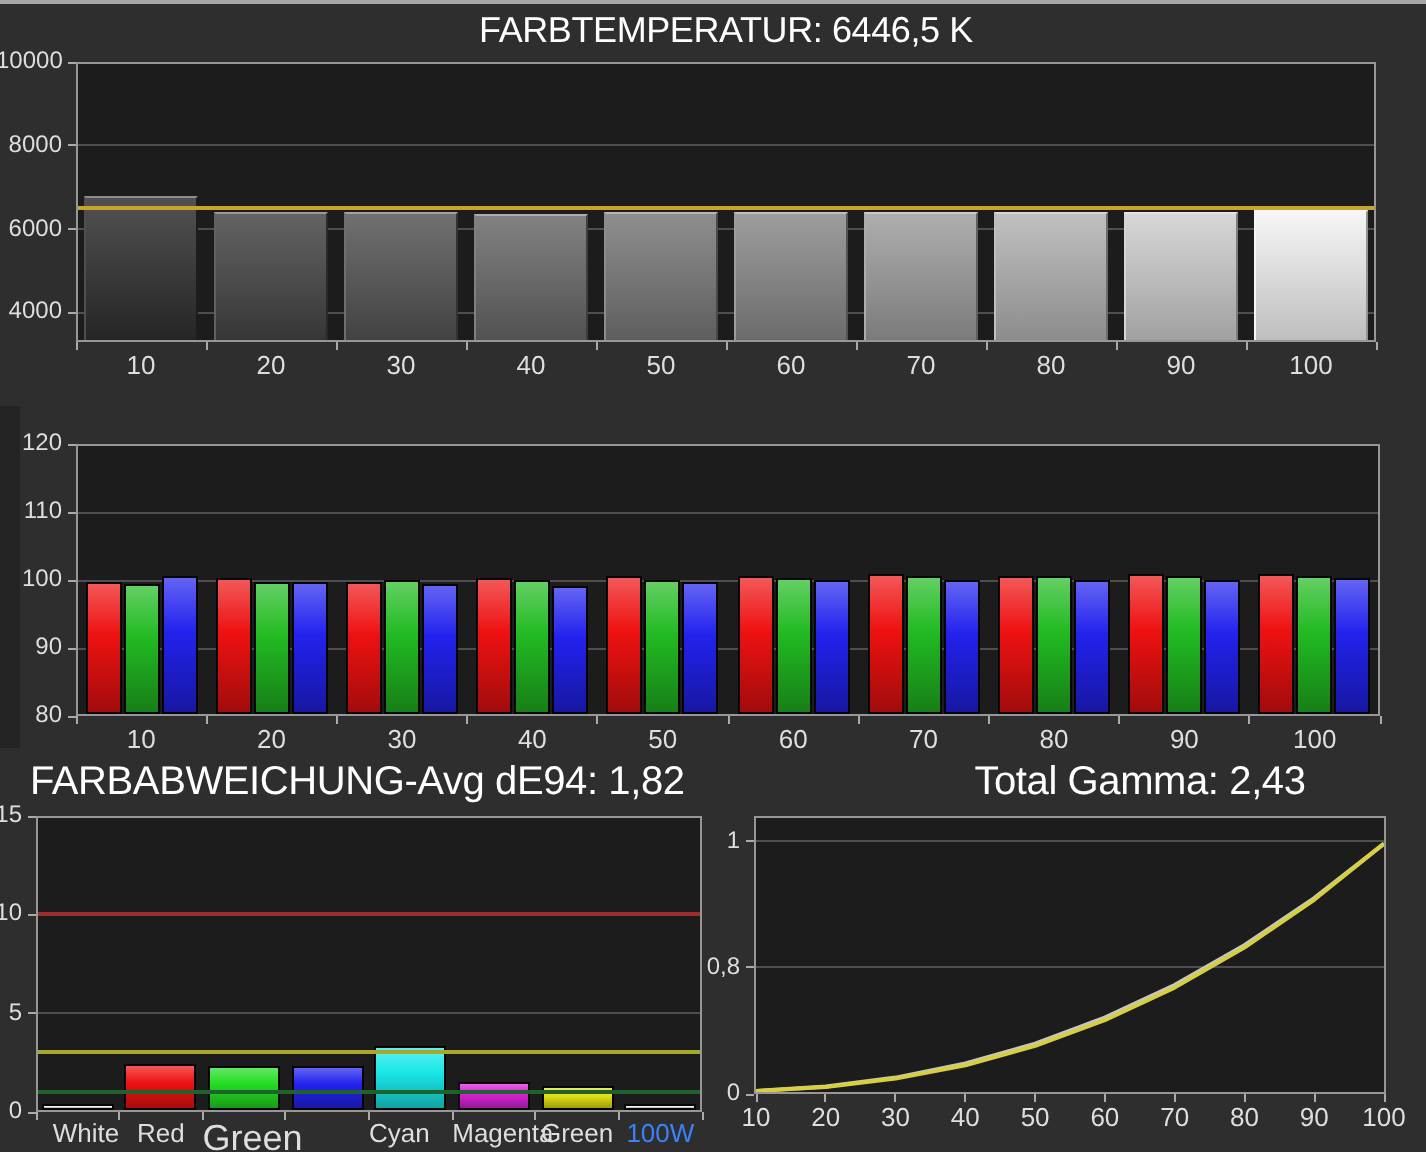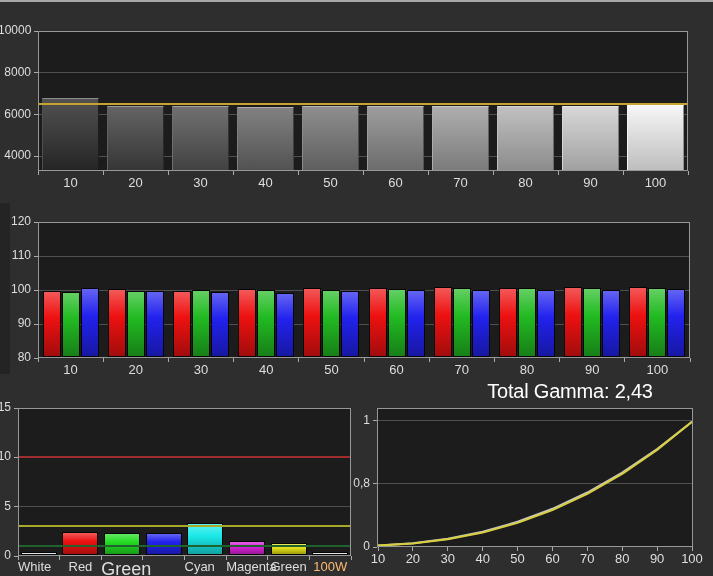--- a/index.html
+++ b/index.html
@@ -19,20 +19,26 @@
   .top-edge{left:0;top:0;width:713px;height:2px;background:#a8a8a8;}
   .side-strip{left:0;top:203px;width:10px;height:171px;background:#242424;}
 </style>
 </head>
 <body>
 
 <div id="screen">
   <div class="top-edge"></div>
   <div class="side-strip"></div>
 
+  <div class="chart-title ct-title">
+    <span>FARBTEMPERATUR: 6446,5 K</span>
+  </div>
+  <div class="chart-title de-title">
+    <span>FARBABWEICHUNG-Avg dE94: 1,82</span>
+  </div>
   <div class="chart-title ga-title">
     <span>Total Gamma: 2,43</span>
   </div>
 <div style="left: 38px; top: 31px; width: 650px; height: 140px; background: rgb(28, 28, 28); border: 1px solid rgb(151, 151, 151); z-index: 0;"></div>
     <div style="left: 39px; top: 155.873px; width: 648px; height: 1px; background: rgb(79, 79, 79); z-index: 1;"></div>
     <div style="left: 34px; top: 155.873px; width: 4px; height: 1px; background: rgb(170, 170, 170);"></div>
     <div style="left: -2px; top: 148.373px; width: 33px; text-align: right; font-size: 12px; color: rgb(222, 222, 222);">4000</div>
     <div style="left: 39px; top: 114.082px; width: 648px; height: 1px; background: rgb(79, 79, 79); z-index: 1;"></div>
     <div style="left: 34px; top: 114.082px; width: 4px; height: 1px; background: rgb(170, 170, 170);"></div>
     <div style="left: -2px; top: 106.582px; width: 33px; text-align: right; font-size: 12px; color: rgb(222, 222, 222);">6000</div>
@@ -154,35 +160,35 @@
     <div style="left: 104.062px; top: 532.813px; width: 36px; height: 22.1867px; background: linear-gradient(rgb(100, 231, 100) 0%, rgb(34, 221, 34) 40%, rgb(24, 155, 24) 100%); border: 1px solid rgb(5, 5, 5); z-index: 2;"></div>
     <div style="left: 145.688px; top: 533.307px; width: 36px; height: 21.6933px; background: linear-gradient(rgb(100, 100, 243) 0%, rgb(34, 34, 238) 40%, rgb(24, 24, 167) 100%); border: 1px solid rgb(5, 5, 5); z-index: 2;"></div>
     <div style="left: 187.312px; top: 523.44px; width: 36px; height: 31.56px; background: linear-gradient(rgb(95, 239, 239) 0%, rgb(26, 232, 232) 40%, rgb(18, 162, 162) 100%); border: 1px solid rgb(5, 5, 5); z-index: 2;"></div>
     <div style="left: 228.938px; top: 540.707px; width: 36px; height: 14.2933px; background: linear-gradient(rgb(228, 100, 228) 0%, rgb(217, 34, 217) 40%, rgb(152, 24, 152) 100%); border: 1px solid rgb(5, 5, 5); z-index: 2;"></div>
     <div style="left: 270.562px; top: 542.68px; width: 36px; height: 12.32px; background: linear-gradient(rgb(233, 233, 91) 0%, rgb(224, 224, 20) 40%, rgb(157, 157, 14) 100%); border: 1px solid rgb(5, 5, 5); z-index: 2;"></div>
     <div style="left: 312.188px; top: 551.56px; width: 36px; height: 3.44px; background: linear-gradient(rgb(245, 245, 245) 0%, rgb(240, 240, 240) 40%, rgb(168, 168, 168) 100%); border: 1px solid rgb(5, 5, 5); z-index: 2;"></div>
     <div style="left: 19px; top: 456.333px; width: 331px; height: 2px; background: rgb(158, 45, 45); z-index: 3;"></div>
     <div style="left: 19px; top: 525.4px; width: 331px; height: 2px; background: rgb(168, 168, 42); z-index: 3;"></div>
     <div style="left: 19px; top: 545.133px; width: 331px; height: 2px; background: rgb(32, 98, 46); z-index: 3;"></div>
     <div style="left: 17.5px; top: 556px; width: 1px; height: 4px; background: rgb(170, 170, 170);"></div>
-    <div style="left: 18px; top: 559px; width: 41.625px; text-align: left; font-size: 13px; color: rgb(222, 222, 222); white-space: nowrap;">White</div>
+    <div style="left: 18px; top: 559px; width: 41.625px; text-align: right; font-size: 13px; color: rgb(222, 222, 222); white-space: nowrap;">White</div>
     <div style="left: 59.125px; top: 556px; width: 1px; height: 4px; background: rgb(170, 170, 170);"></div>
     <div style="left: 59.625px; top: 559px; width: 41.625px; text-align: center; font-size: 13px; color: rgb(222, 222, 222); white-space: nowrap;">Red</div>
     <div style="left: 100.75px; top: 556px; width: 1px; height: 4px; background: rgb(170, 170, 170);"></div>
     <div style="left: 101.25px; top: 559px; width: 41.625px; text-align: center; font-size: 18px; color: rgb(222, 222, 222); white-space: nowrap;">Green</div>
     <div style="left: 142.375px; top: 556px; width: 1px; height: 4px; background: rgb(170, 170, 170);"></div>
     <div style="left: 142.875px; top: 559px; width: 41.625px; text-align: center; font-size: 13px; color: rgb(222, 222, 222); white-space: nowrap; margin-top: 31px;">Blue</div>
     <div style="left: 184px; top: 556px; width: 1px; height: 4px; background: rgb(170, 170, 170);"></div>
     <div style="left: 184.5px; top: 559px; width: 41.625px; text-align: left; font-size: 13px; color: rgb(222, 222, 222); white-space: nowrap;">Cyan</div>
     <div style="left: 225.625px; top: 556px; width: 1px; height: 4px; background: rgb(170, 170, 170);"></div>
     <div style="left: 226.125px; top: 559px; width: 41.625px; text-align: center; font-size: 13px; color: rgb(222, 222, 222); white-space: nowrap;">Magenta</div>
     <div style="left: 267.25px; top: 556px; width: 1px; height: 4px; background: rgb(170, 170, 170);"></div>
     <div style="left: 267.75px; top: 559px; width: 41.625px; text-align: center; font-size: 13px; color: rgb(222, 222, 222); white-space: nowrap;">Green</div>
     <div style="left: 308.875px; top: 556px; width: 1px; height: 4px; background: rgb(170, 170, 170);"></div>
-    <div style="left: 309.375px; top: 559px; width: 41.625px; text-align: center; font-size: 13px; color: #fdba74; white-space: nowrap;">100W</div>
+    <div style="left: 309.375px; top: 559px; width: 41.625px; text-align: center; font-size: 13px; color: #3b82f6; white-space: nowrap;">100W</div>
     <div style="left: 350.5px; top: 556px; width: 1px; height: 4px; background: rgb(170, 170, 170);"></div>
     <div style="left: 377px; top: 408px; width: 316px; height: 139px; background: rgb(28, 28, 28); border: 1px solid rgb(151, 151, 151); z-index: 0;"></div>
     <div style="left: 373px; top: 546.5px; width: 4px; height: 1px; background: rgb(170, 170, 170);"></div>
     <div style="left: 337px; top: 539px; width: 33px; text-align: right; font-size: 12px; color: rgb(222, 222, 222);">0</div>
     <div style="left: 378px; top: 483.49px; width: 314px; height: 1px; background: rgb(79, 79, 79); z-index: 1;"></div>
     <div style="left: 373px; top: 483.49px; width: 4px; height: 1px; background: rgb(170, 170, 170);"></div>
     <div style="left: 337px; top: 475.99px; width: 33px; text-align: right; font-size: 12px; color: rgb(222, 222, 222);">0,8</div>
     <div style="left: 378px; top: 420.48px; width: 314px; height: 1px; background: rgb(79, 79, 79); z-index: 1;"></div>
     <div style="left: 373px; top: 420.48px; width: 4px; height: 1px; background: rgb(170, 170, 170);"></div>
     <div style="left: 337px; top: 412.98px; width: 33px; text-align: right; font-size: 12px; color: rgb(222, 222, 222);">1</div>

